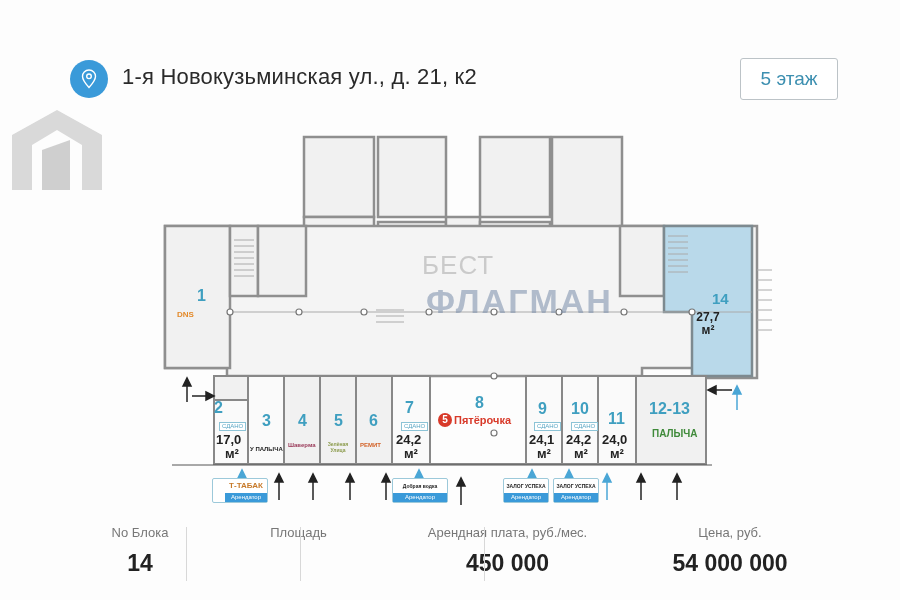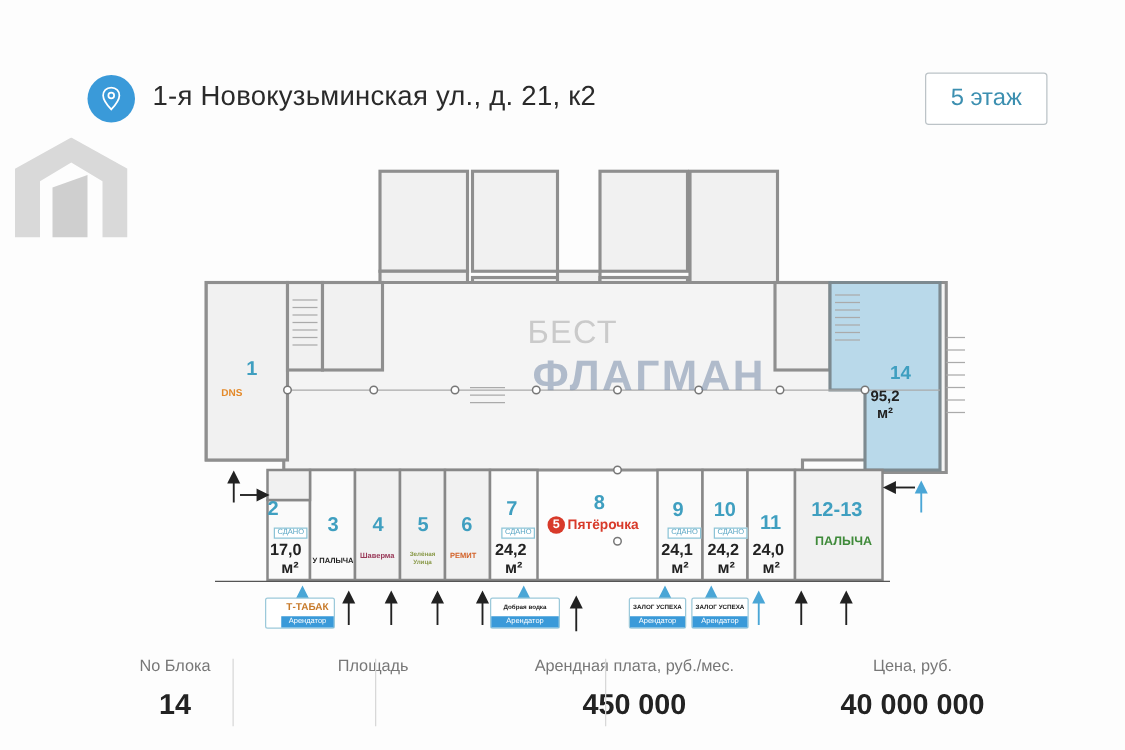--- a/index.html
+++ b/index.html
@@ -167,21 +167,21 @@
     <path d="M0 25 L45 0 L90 25 L90 80 L70 80 L70 35 L45 20 L20 35 L20 80 L0 80 Z" fill="rgba(150,150,150,0.35)"></path>
     <path d="M30 40 L58 30 L58 80 L30 80 Z" fill="rgba(150,150,150,0.45)"></path>
   </svg>
   <div class="wm-best">БЕСТ</div>
   <div class="wm-flagman">ФЛАГМАН</div>
 
   <div class="unit-label" style="left:185px;top:177px;">1</div>
   <div class="brand" style="left:165px;top:200px;color:#e48a2a;">DNS</div>
 
   <div class="unit-label" style="left:700px;top:180px;font-size:15px;">14</div>
-  <div class="unit-area" style="left:680px;top:201px;font-size:12px;">95,2 м²</div>
+  <div class="unit-area" style="left:680px;top:201px;font-size:12px;">27,7 м²</div>
 
   <div class="unit-label" style="left:202px;top:289px;">2</div>
   <div class="sold" style="left:207px;top:312px;">СДАНО</div>
   <div class="unit-area" style="left:204px;top:323px;">17,0</div>
   <div class="unit-area" style="left:213px;top:337px;">м²</div>
 
   <div class="unit-label" style="left:250px;top:302px;">3</div>
   <div class="brand" style="left:238px;top:336px;font-size:6px;color:#222;">У ПАЛЫЧА</div>
 
   <div class="unit-label" style="left:286px;top:302px;">4</div>
@@ -247,15 +247,15 @@
     <div class="lbl">Площадь</div>
   </div>
   <div class="divider" style="left:300px;"></div>
   <div class="stat" style="left:395px;width:225px;">
     <div class="lbl">Арендная плата, руб./мес.</div>
     <div class="val">450 000</div>
   </div>
   <div class="divider" style="left:484px;"></div>
   <div class="stat" style="left:650px;width:160px;">
     <div class="lbl">Цена, руб.</div>
-    <div class="val">40 000 000</div>
+    <div class="val">54 000 000</div>
   </div>
 </div>
 
 </body></html>

